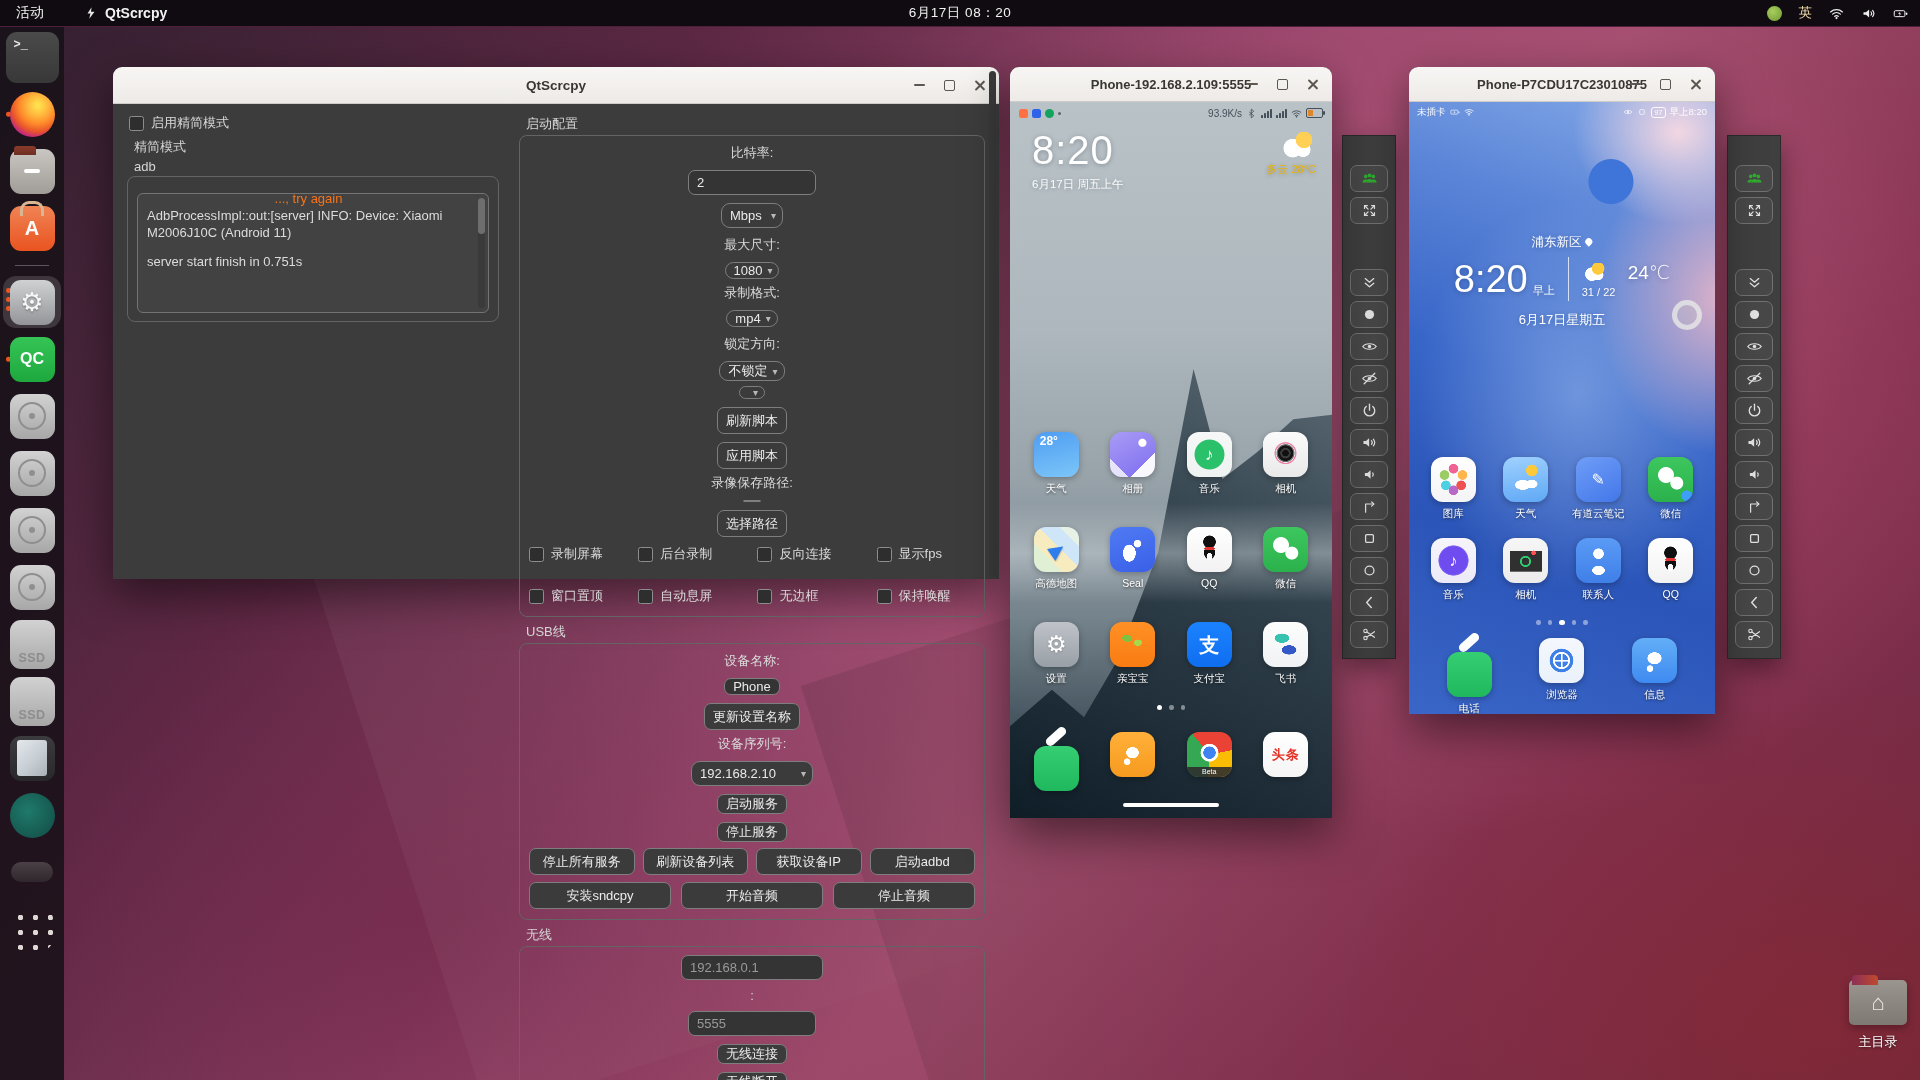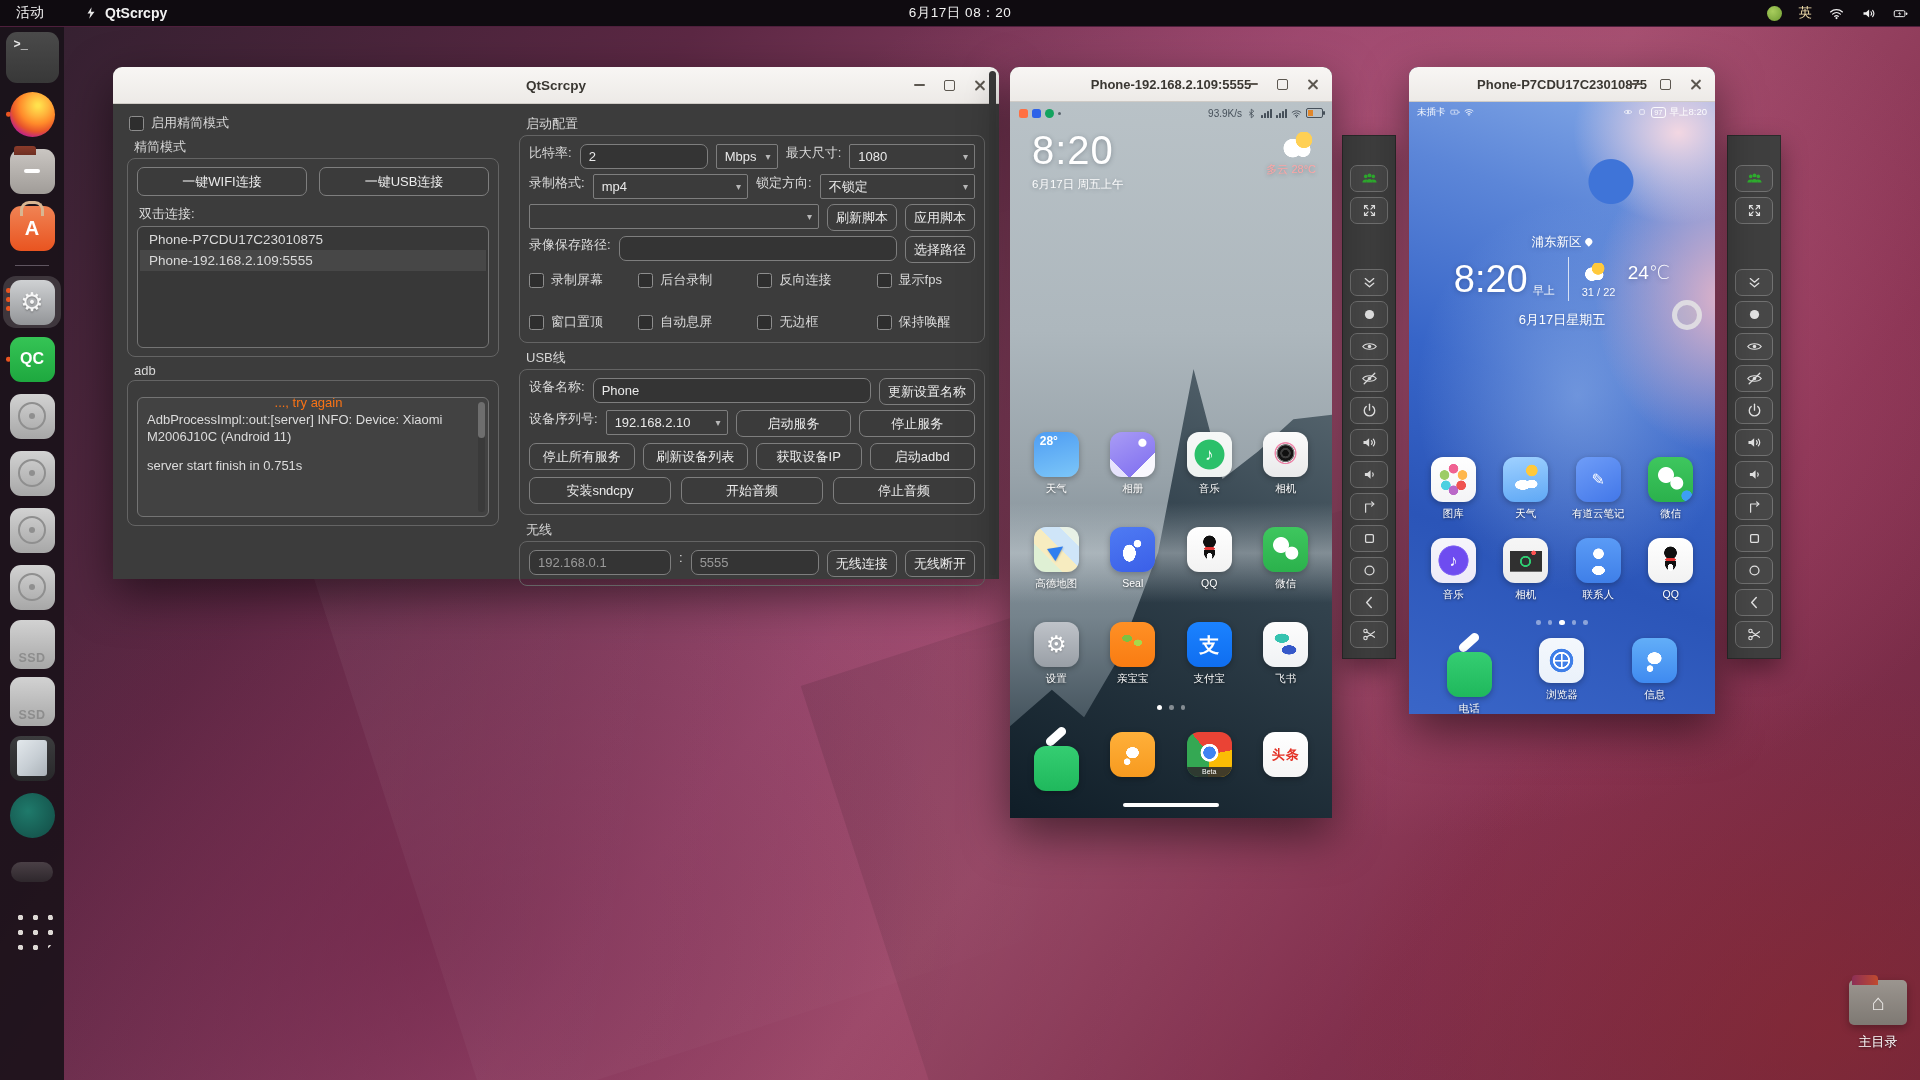--- a/index.html
+++ b/index.html
@@ -77,24 +77,24 @@
   .mbody{display:flex;gap:20px;padding:8px 14px;color:#dadada;font-size:13px;}
   .lcol{width:372px;flex:0 0 auto;}
   .rcol{flex:1;min-width:0;}
   .qlabel{margin:3px 0 2px 7px;color:#d6d6d6;}
   .qbox{border:1px solid #646464;border-radius:8px;padding:8px 9px;margin-bottom:6px;}
   .qbtn{background:#3b3b3b;border:1px solid #7e7e7e;border-radius:7px;color:#ececec;font-size:13px;height:27px;
     display:flex;align-items:center;justify-content:center;padding:0 8px;white-space:nowrap;box-sizing:border-box;}
   .qinput{background:#343434;border:1px solid #7e7e7e;border-radius:7px;height:25px;display:flex;align-items:center;
     padding:0 8px;color:#e9e9e9;box-sizing:border-box;white-space:nowrap;overflow:hidden;}
   .qinput.dim{color:#9a9a9a;}
-  .qsel{background:#3b3b3b;border:1px solid #7e7e7e;border-radius:2px;height:25px;display:flex;align-items:center;
+  .qsel{background:#3b3b3b;border:1px solid #7e7e7e;border-radius:9px;height:25px;display:flex;align-items:center;
     padding:0 6px 0 8px;color:#e9e9e9;box-sizing:border-box;white-space:nowrap;overflow:hidden;}
   .qsel::after{content:"▾";margin-left:auto;padding-left:5px;color:#b8b8b8;font-size:10px;}
-  .row{display:flex;align-items:flex-start;gap:8px;margin:5px 0;}
+  .row{display:flex;align-items:center;gap:8px;margin:5px 0;flex-direction:column;}
   .lab{white-space:nowrap;}
   .ckgrid{display:grid;grid-template-columns:1.05fr 1.15fr 1.15fr 1fr;gap:24px 6px;margin:8px 0 3px;}
   .ck{display:flex;align-items:center;gap:7px;white-space:nowrap;}
   .ck .box{width:13px;height:13px;border:1px solid #8d8d8d;border-radius:2.5px;background:#2e2e2e;flex:0 0 auto;}
   .btnrow2{display:flex;gap:12px;}
   .btnrow2 .qbtn{flex:1;height:29px;}
   .dlist{border:1px solid #747474;border-radius:6px;background:#383838;height:116px;padding:2px 2px;overflow:hidden;margin-top:3px;}
   .drow{height:21px;display:flex;align-items:center;padding:0 9px;font-size:13.5px;}
   .drow.sel{background:#474747;}
   .logbox{border:1px solid #747474;border-radius:6px;background:#424242;height:108px;margin-top:8px;
@@ -128,21 +128,21 @@
   .sbars{display:inline-flex;align-items:flex-end;gap:1px;height:9px;}
   .sbars i{width:2px;background:#46505a;border-radius:.5px;}
   .sbars i:nth-child(1){height:3px;} .sbars i:nth-child(2){height:5px;}
   .sbars i:nth-child(3){height:7px;} .sbars i:nth-child(4){height:9px;}
   .mbat{width:15px;height:8px;border:1px solid #46505a;border-radius:2px;position:relative;}
   .mbat::after{content:"";position:absolute;right:-3px;top:2px;width:2px;height:4px;background:#46505a;border-radius:1px;}
   .mbat i{position:absolute;left:1px;top:1px;bottom:1px;width:30%;background:#e0862a;}
   .p1clock{position:absolute;top:28px;left:22px;color:#fff;text-shadow:0 1px 5px rgba(40,50,60,.35);z-index:2;}
   .p1time{font-size:40px;font-weight:300;letter-spacing:1px;line-height:1;}
   .p1date{font-size:11.5px;margin-top:7px;opacity:.95;}
-  .p1weather{position:absolute;top:30px;right:16px;color:#fca5a5;text-align:left;text-shadow:0 1px 4px rgba(40,50,60,.35);z-index:2;}
+  .p1weather{position:absolute;top:30px;right:16px;color:#eab308;text-align:left;text-shadow:0 1px 4px rgba(40,50,60,.35);z-index:2;}
   .cld{width:40px;height:26px;margin-left:auto;background:
     radial-gradient(circle 8px at 70% 30%, #ffd054 8px, transparent 8.6px),
     radial-gradient(circle 9px at 42% 62%, #fff 9px, transparent 9.6px),
     radial-gradient(circle 7px at 68% 68%, #fff 7px, transparent 7.6px);}
   .p1wtxt{font-size:11px;margin-top:4px;}
 
   
   .apps{position:absolute;left:8px;right:8px;display:grid;grid-template-columns:repeat(4,1fr);justify-items:center;z-index:2;}
   .p1apps{top:330px;row-gap:31px;}
   .p2apps{top:355px;row-gap:17px;}
@@ -456,36 +456,20 @@
       <span class="wcls"></span>
     </span>
   </div>
   <div class="mbody">
     <div class="lcol">
       <div class="ck" style="margin:2px 0 6px 2px">
         <span class="box"></span>
         <span>启用精简模式</span>
       </div>
       <div class="qlabel">精简模式</div>
-      <div class="qbox">
-        <div class="btnrow2">
-          <div class="qbtn">一键WIFI连接</div>
-          <div class="qbtn">一键USB连接</div>
-        </div>
-        <div style="margin:9px 0 0 2px">双击连接:</div>
-        <div class="dlist">
-
-        <div class="drow">
-              <span>Phone-P7CDU17C23010875</span>
-            </div>
-            <div class="drow sel">
-              <span>Phone-192.168.2.109:5555</span>
-            </div>
-          </div>
-      </div>
       <div class="qlabel">adb</div>
       <div class="qbox">
         <div class="logbox">
 
         <div class="logline clip">..., try again</div>
             <div class="logline">AdbProcessImpl::out:[server] INFO: Device: Xiaomi M2006J10C (Android 11)</div>
             <div class="logline sp"></div>
             <div class="logline">server start finish in 0.751s</div>
             <div class="logsb">
               <i></i>

